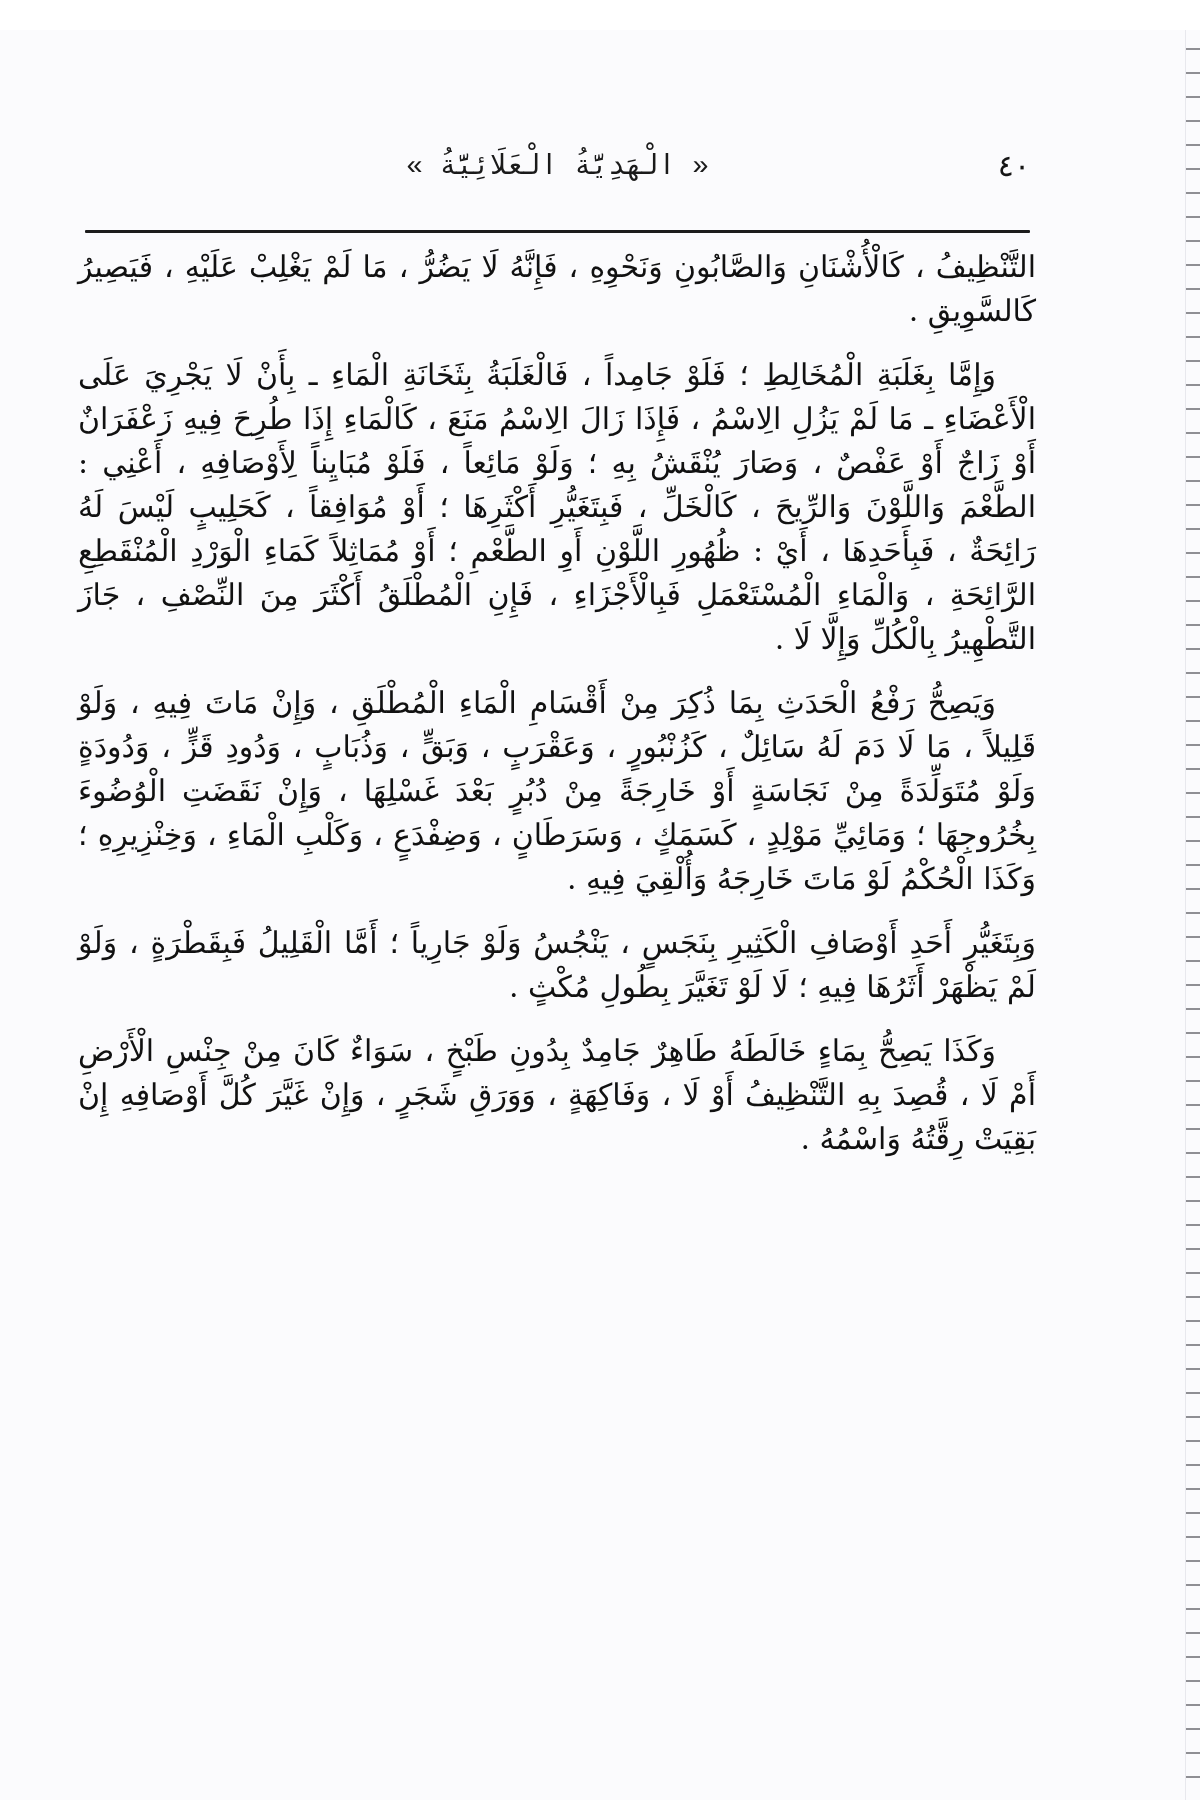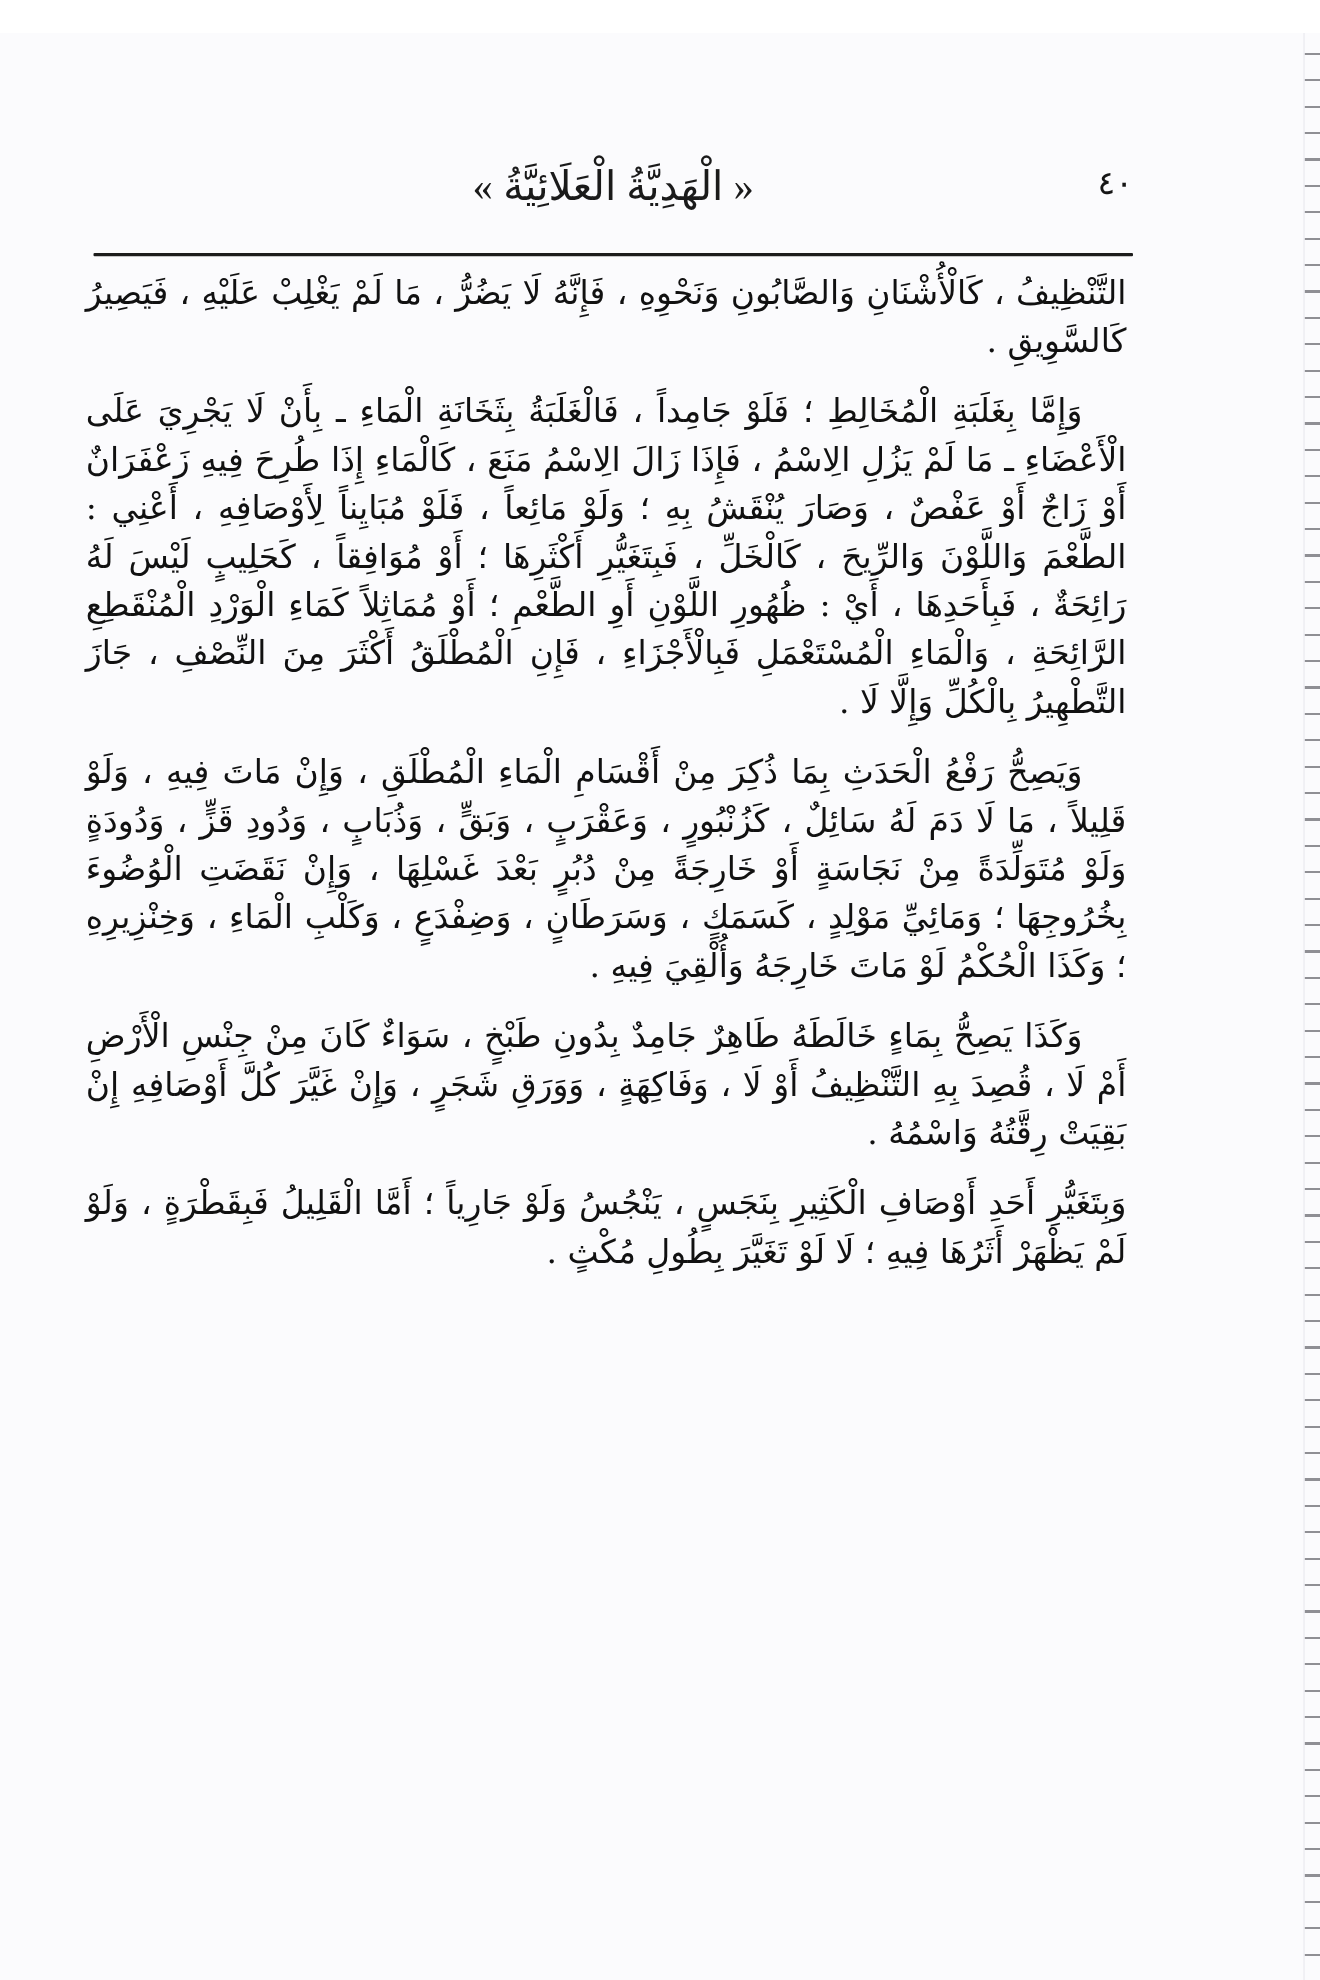--- a/index.html
+++ b/index.html
@@ -51,22 +51,22 @@
       font-family: Liberation Sans, sans-serif;
       font-size: 30px;
       color: #151515;
     }
     .running-title {
       position: absolute;
       left: 0;
       right: 0;
       top: 6px;
       text-align: center;
-      font-family: Liberation Serif, serif;
-      font-size: 37px;
+      font-family: Liberation Mono, monospace;
+      font-size: 28px;
       color: #1a1a1a;
     }
     .header-rule {
       position: absolute;
       top: 200px;
       left: 85px;
       width: 945px;
       height: 3px;
       background: #1c1c1c;
       border-radius: 1px;
@@ -78,21 +78,21 @@
       width: 958px;
       direction: rtl;
       text-align: justify;
       text-align-last: right;
       font-family: "DejaVu Serif", serif;
       font-size: 30px;
       line-height: 44px;
       color: #111111;
     }
     .para {
-      margin: 0 12px 20px 0;
+      margin: 0 0 20px 0;
     }
     .para.indent {
       text-indent: 40px;
     }
     .para.tight {
       margin-bottom: 12px;
     }
   </style>
 </head>
 <body>
@@ -105,17 +105,17 @@
     <span class="page-number">٤٠</span>
     <div class="running-title">« الْهَدِيَّةُ الْعَلَائِيَّةُ »</div>
   </div>
 
   <div class="header-rule"></div>
 
   <div class="body-text">
     <p class="para">التَّنْظِيفُ ، كَالْأُشْنَانِ وَالصَّابُونِ وَنَحْوِهِ ، فَإِنَّهُ لَا يَضُرُّ ، مَا لَمْ يَغْلِبْ عَلَيْهِ ، فَيَصِيرُ كَالسَّوِيقِ .</p>
     <p class="para indent">وَإِمَّا بِغَلَبَةِ الْمُخَالِطِ ؛ فَلَوْ جَامِداً ، فَالْغَلَبَةُ بِثَخَانَةِ الْمَاءِ ـ بِأَنْ لَا يَجْرِيَ عَلَى الْأَعْضَاءِ ـ مَا لَمْ يَزُلِ الِاسْمُ ، فَإِذَا زَالَ الِاسْمُ مَنَعَ ، كَالْمَاءِ إِذَا طُرِحَ فِيهِ زَعْفَرَانٌ أَوْ زَاجٌ أَوْ عَفْصٌ ، وَصَارَ يُنْقَشُ بِهِ ؛ وَلَوْ مَائِعاً ، فَلَوْ مُبَايِناً لِأَوْصَافِهِ ، أَعْنِي : الطَّعْمَ وَاللَّوْنَ وَالرِّيحَ ، كَالْخَلِّ ، فَبِتَغَيُّرِ أَكْثَرِهَا ؛ أَوْ مُوَافِقاً ، كَحَلِيبٍ لَيْسَ لَهُ رَائِحَةٌ ، فَبِأَحَدِهَا ، أَيْ : ظُهُورِ اللَّوْنِ أَوِ الطَّعْمِ ؛ أَوْ مُمَاثِلاً كَمَاءِ الْوَرْدِ الْمُنْقَطِعِ الرَّائِحَةِ ، وَالْمَاءِ الْمُسْتَعْمَلِ فَبِالْأَجْزَاءِ ، فَإِنِ الْمُطْلَقُ أَكْثَرَ مِنَ النِّصْفِ ، جَازَ التَّطْهِيرُ بِالْكُلِّ وَإِلَّا لَا .</p>
     <p class="para indent">وَيَصِحُّ رَفْعُ الْحَدَثِ بِمَا ذُكِرَ مِنْ أَقْسَامِ الْمَاءِ الْمُطْلَقِ ، وَإِنْ مَاتَ فِيهِ ، وَلَوْ قَلِيلاً ، مَا لَا دَمَ لَهُ سَائِلٌ ، كَزُنْبُورٍ ، وَعَقْرَبٍ ، وَبَقٍّ ، وَذُبَابٍ ، وَدُودِ قَزٍّ ، وَدُودَةٍ وَلَوْ مُتَوَلِّدَةً مِنْ نَجَاسَةٍ أَوْ خَارِجَةً مِنْ دُبُرٍ بَعْدَ غَسْلِهَا ، وَإِنْ نَقَضَتِ الْوُضُوءَ بِخُرُوجِهَا ؛ وَمَائِيِّ مَوْلِدٍ ، كَسَمَكٍ ، وَسَرَطَانٍ ، وَضِفْدَعٍ ، وَكَلْبِ الْمَاءِ ، وَخِنْزِيرِهِ ؛ وَكَذَا الْحُكْمُ لَوْ مَاتَ خَارِجَهُ وَأُلْقِيَ فِيهِ .</p>
+    <p class="para">وَبِتَغَيُّرِ أَحَدِ أَوْصَافِ الْكَثِيرِ بِنَجَسٍ ، يَنْجُسُ وَلَوْ جَارِياً ؛ أَمَّا الْقَلِيلُ فَبِقَطْرَةٍ ، وَلَوْ لَمْ يَظْهَرْ أَثَرُهَا فِيهِ ؛ لَا لَوْ تَغَيَّرَ بِطُولِ مُكْثٍ .</p>
     <p class="para indent">وَكَذَا يَصِحُّ بِمَاءٍ خَالَطَهُ طَاهِرٌ جَامِدٌ بِدُونِ طَبْخٍ ، سَوَاءٌ كَانَ مِنْ جِنْسِ الْأَرْضِ أَمْ لَا ، قُصِدَ بِهِ التَّنْظِيفُ أَوْ لَا ، وَفَاكِهَةٍ ، وَوَرَقِ شَجَرٍ ، وَإِنْ غَيَّرَ كُلَّ أَوْصَافِهِ إِنْ بَقِيَتْ رِقَّتُهُ وَاسْمُهُ .</p>
-    <p class="para">وَبِتَغَيُّرِ أَحَدِ أَوْصَافِ الْكَثِيرِ بِنَجَسٍ ، يَنْجُسُ وَلَوْ جَارِياً ؛ أَمَّا الْقَلِيلُ فَبِقَطْرَةٍ ، وَلَوْ لَمْ يَظْهَرْ أَثَرُهَا فِيهِ ؛ لَا لَوْ تَغَيَّرَ بِطُولِ مُكْثٍ .</p>
   </div>
 
 </div>
 
 </body></html>

